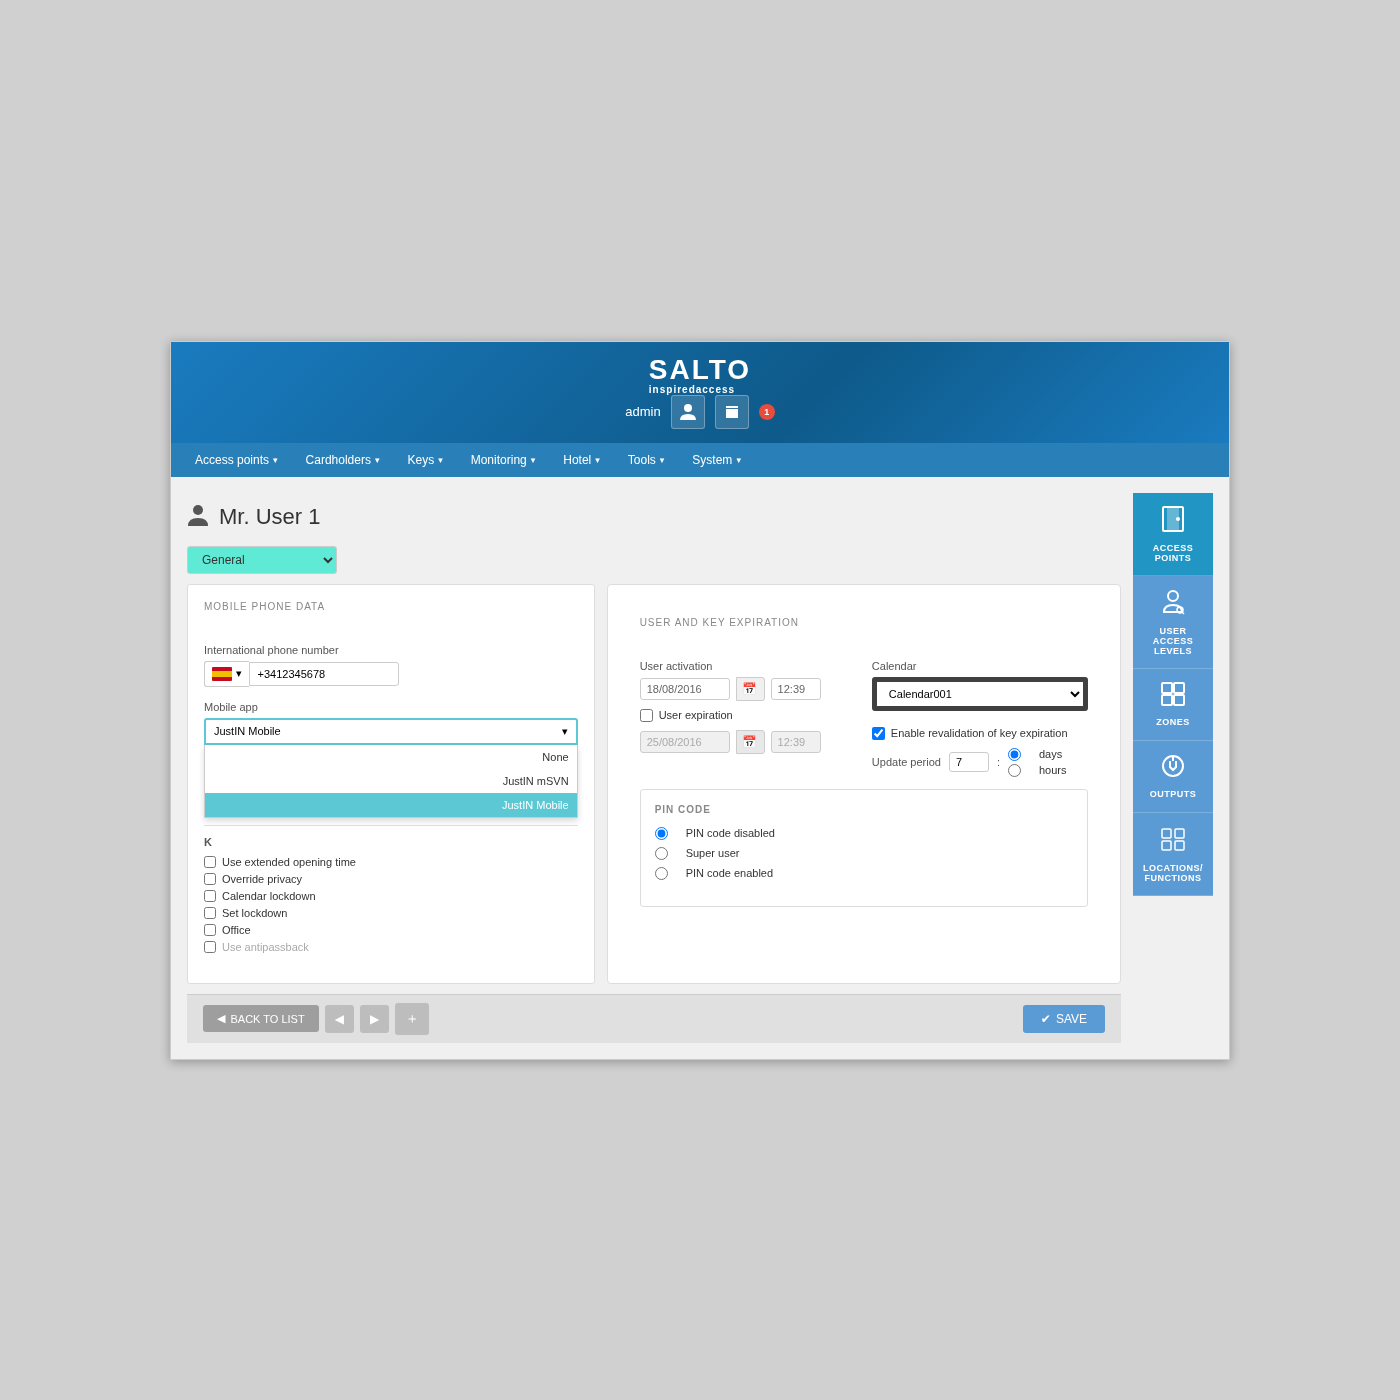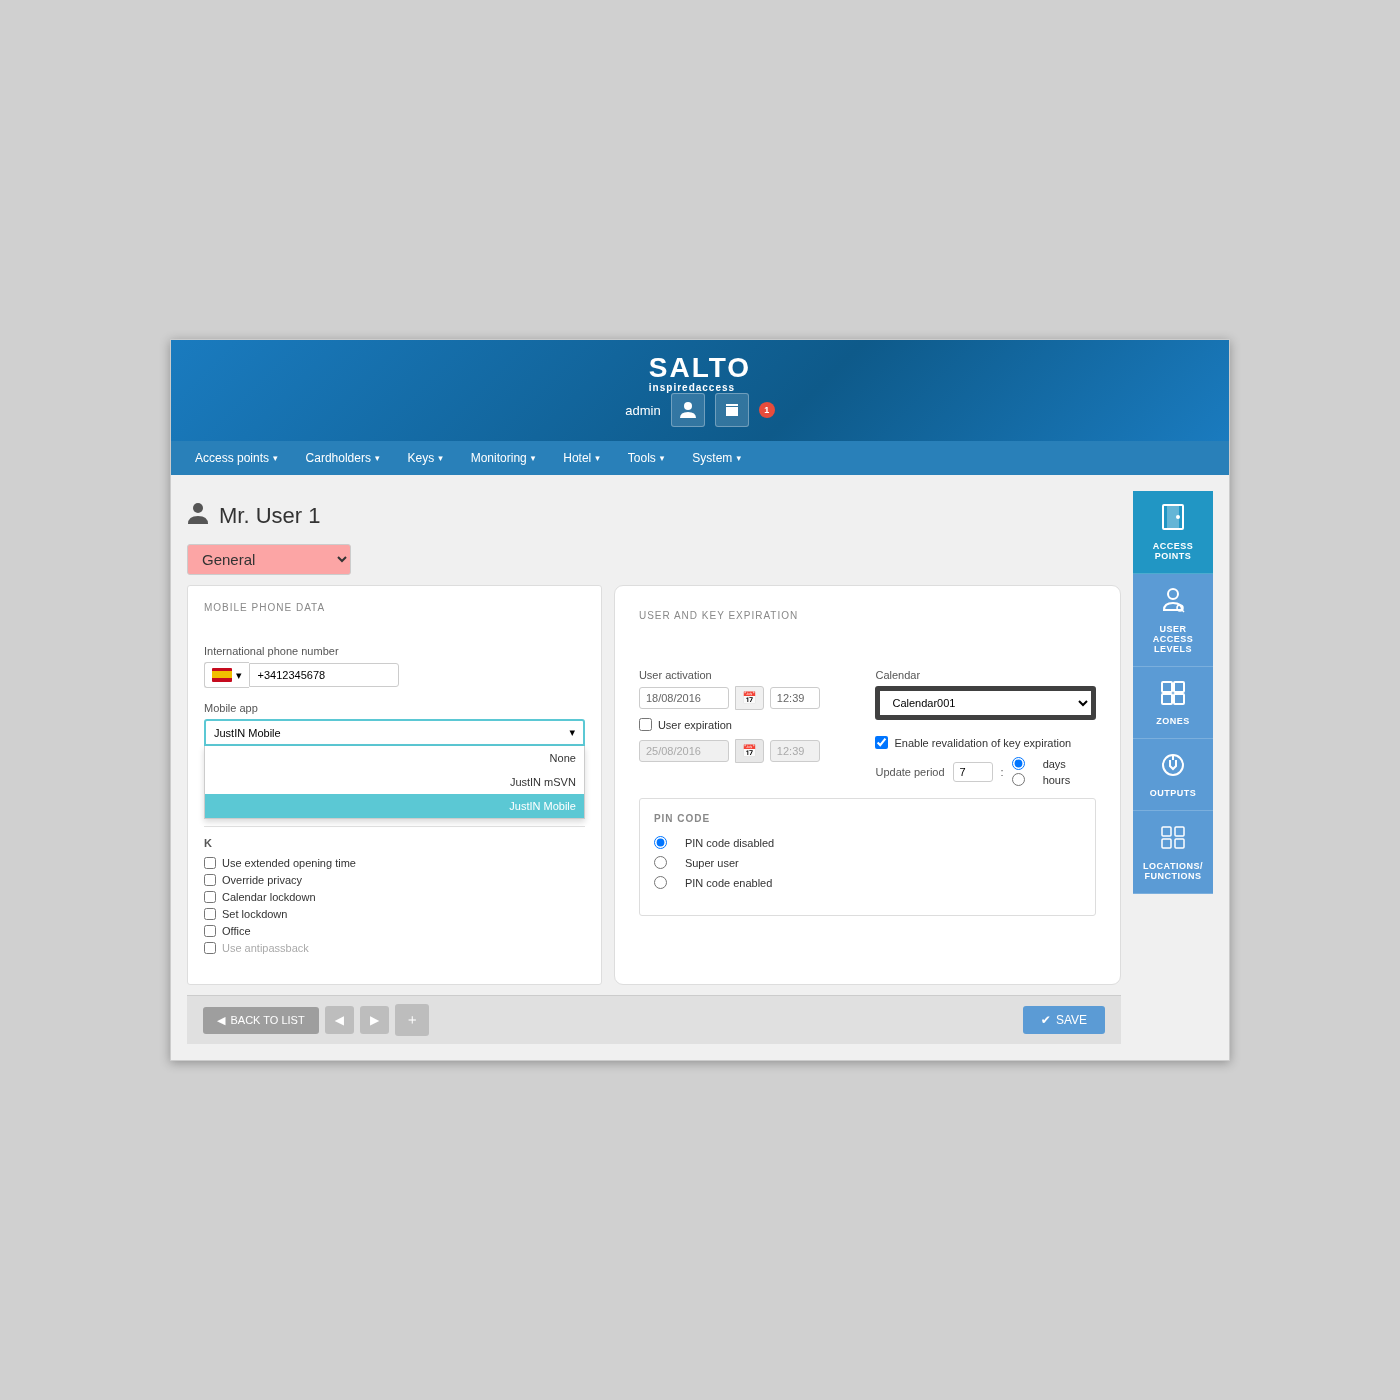--- a/index.html
+++ b/index.html
@@ -122,25 +122,25 @@
       font-weight: normal;
       display: flex;
       align-items: center;
       gap: 8px;
     }
     .user-icon-lg {
       font-size: 20px;
       color: #555;
     }
     .select-general {
-      background: #fca5a5;
+      background: #5eead4;
       border: 1px solid #ccc;
       border-radius: 3px;
       padding: 5px 10px;
-      font-size: 15px;
+      font-size: 12px;
       color: #333;
       cursor: pointer;
       min-width: 150px;
     }
     
     .panels-container {
       display: flex;
       gap: 12px;
       margin-top: 10px;
     }
@@ -148,22 +148,22 @@
       flex: 1;
       background: white;
       border: 1px solid #ddd;
       border-radius: 3px;
       padding: 16px;
     }
     .panel-right {
       flex: 1.2;
       background: white;
       border: 1px solid #ddd;
-      border-radius: 9px;
-      padding: 24px;
+      border-radius: 4px;
+      padding: 32px;
     }
     .panel-section-title {
       font-size: 10px;
       font-weight: normal;
       color: #888;
       letter-spacing: 1px;
       text-transform: uppercase;
       margin-bottom: 32px;
     }
     
@@ -261,21 +261,21 @@
     }
     .checkbox-row input[type="checkbox"] {
       width: 12px;
       height: 12px;
     }
     
     .two-col-section {
       display: flex;
       gap: 16px;
     }
-    .section-col { flex: 1; margin-top: 16px; }
+    .section-col { flex: 1; }
     .date-time-row {
       display: flex;
       align-items: center;
       gap: 6px;
       margin-bottom: 8px;
     }
     .date-input {
       background: #f5f5f5;
       border: 1px solid #ccc;
       border-radius: 3px;

